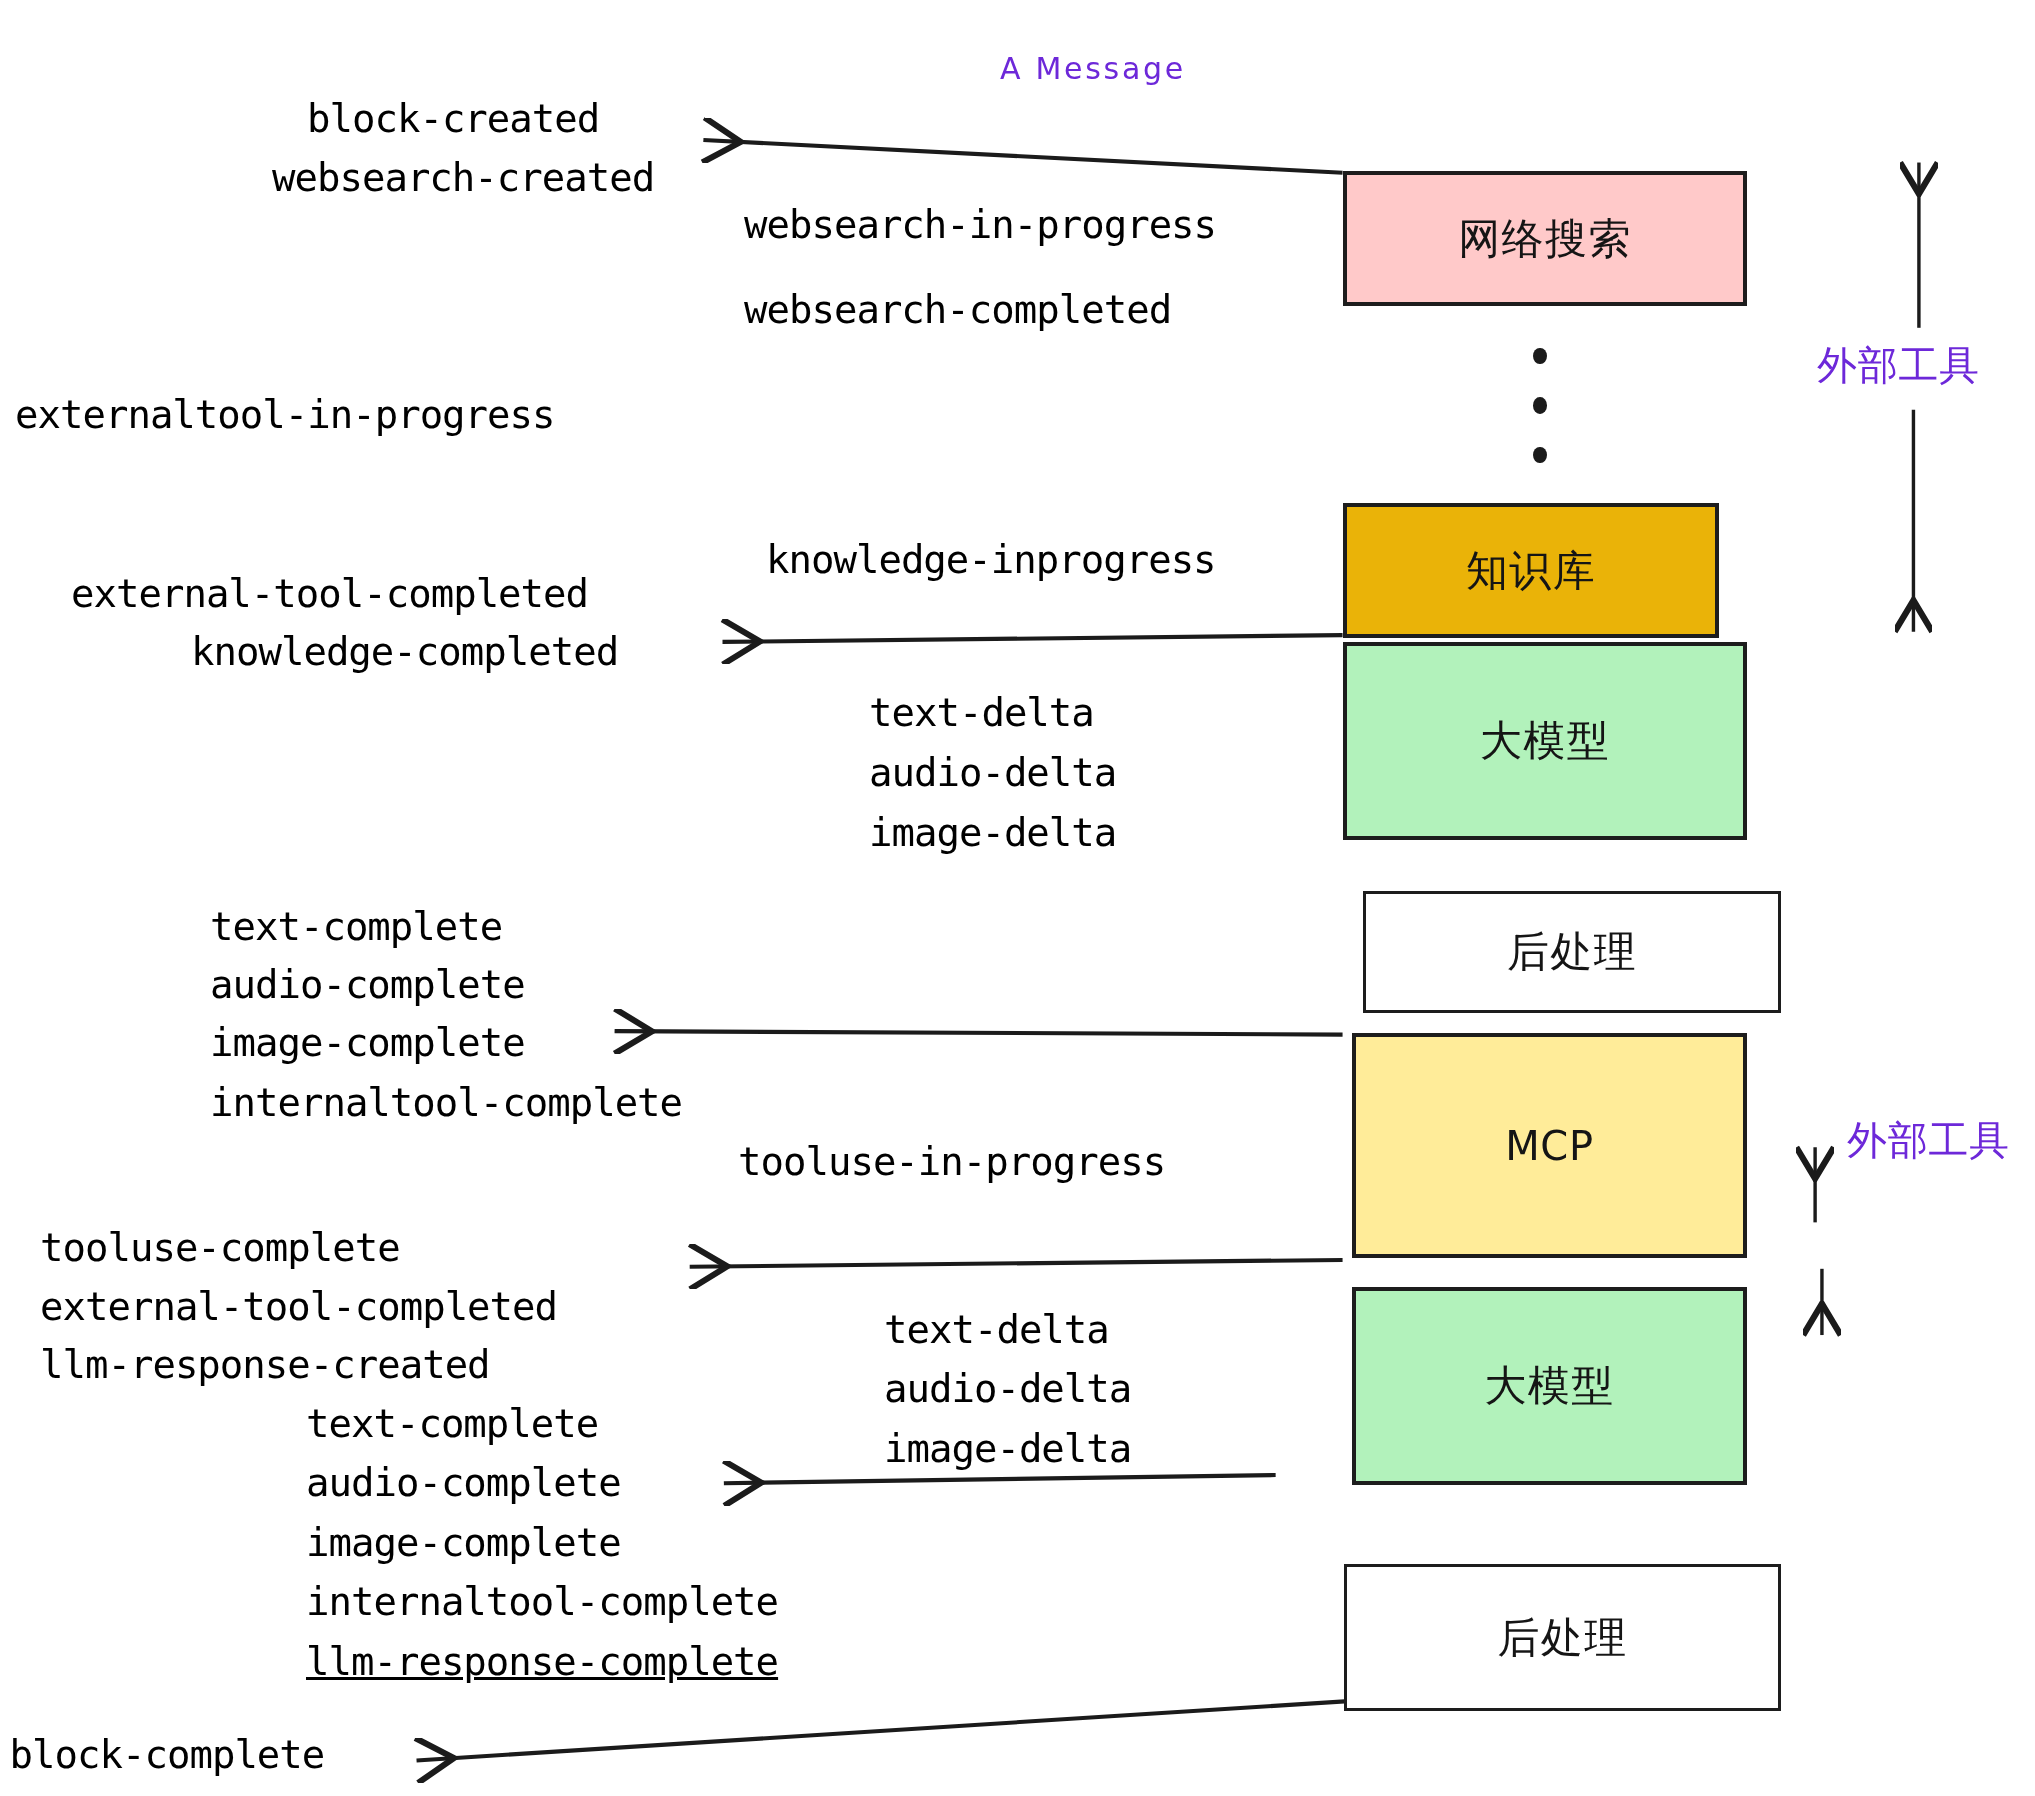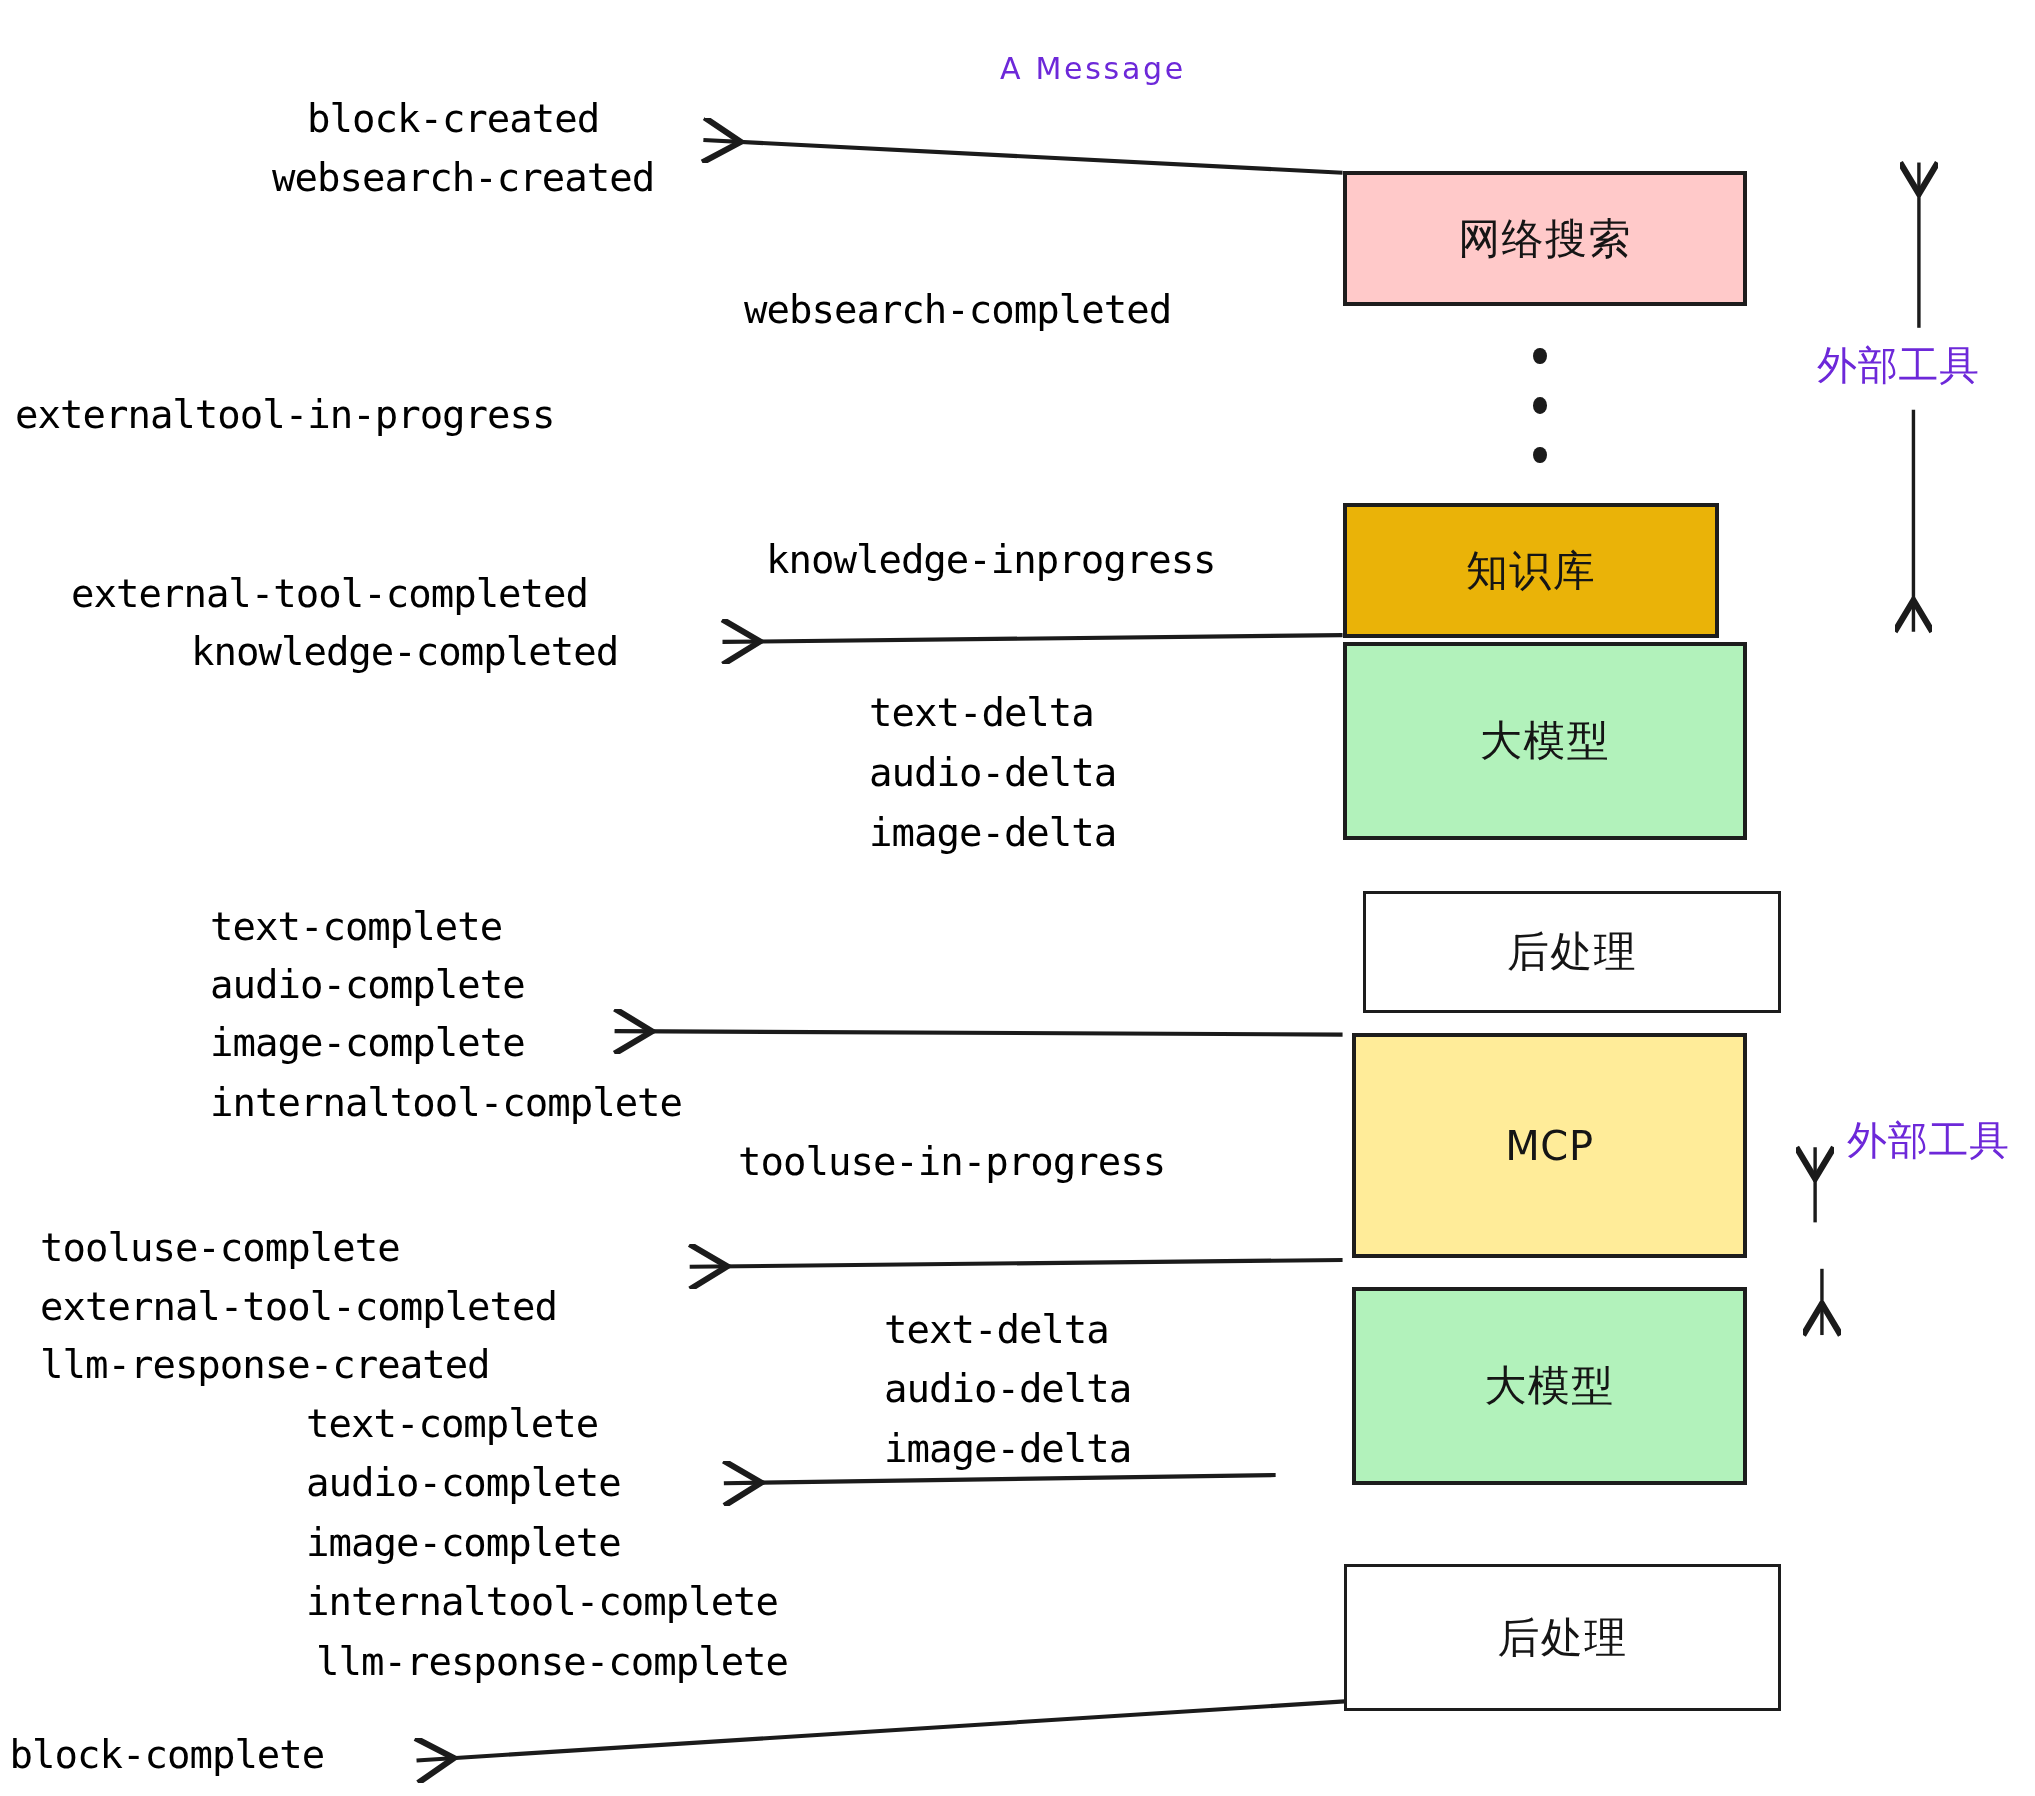--- a/index.html
+++ b/index.html
@@ -174,20 +174,21 @@
   </div>
 
   <div class="side-label" style="left:1817px; top:338px;">外部工具</div>
 
   <div class="side-label" style="left:1847px; top:1113px;">外部工具</div>
 
   <div class="evt" style="left:307px; top:99px;">block-created</div>
 
   <div class="evt" style="left:272px; top:158px;">websearch-created</div>
 
+  <div class="evt" style="left:744px; top:205px;">websearch-in-progress</div>
 
   <div class="evt" style="left:744px; top:290px;">websearch-completed</div>
 
   <div class="evt" style="left:15px; top:395px;">externaltool-in-progress</div>
 
   <div class="evt" style="left:766px; top:540px;">knowledge-inprogress</div>
 
   <div class="evt" style="left:71px; top:574px;">external-tool-completed</div>
 
   <div class="evt" style="left:191px; top:632px;">knowledge-completed</div>
@@ -221,18 +222,18 @@
   <div class="evt" style="left:884px; top:1429px;">image-delta</div>
 
   <div class="evt" style="left:306px; top:1404px;">text-complete</div>
 
   <div class="evt" style="left:306px; top:1463px;">audio-complete</div>
 
   <div class="evt" style="left:306px; top:1523px;">image-complete</div>
 
   <div class="evt" style="left:306px; top:1582px;">internaltool-complete</div>
 
-  <div class="evt" style="left:316px; top:1642px;">llm-response-complete</div>
+  <div class="evt" style="left:306px; top:1642px;text-decoration:underline;">llm-response-complete</div>
 
   <div class="evt" style="left:9.6px; top:1735px;">block-complete</div>
 
 </div>
 
 
 </body></html>

